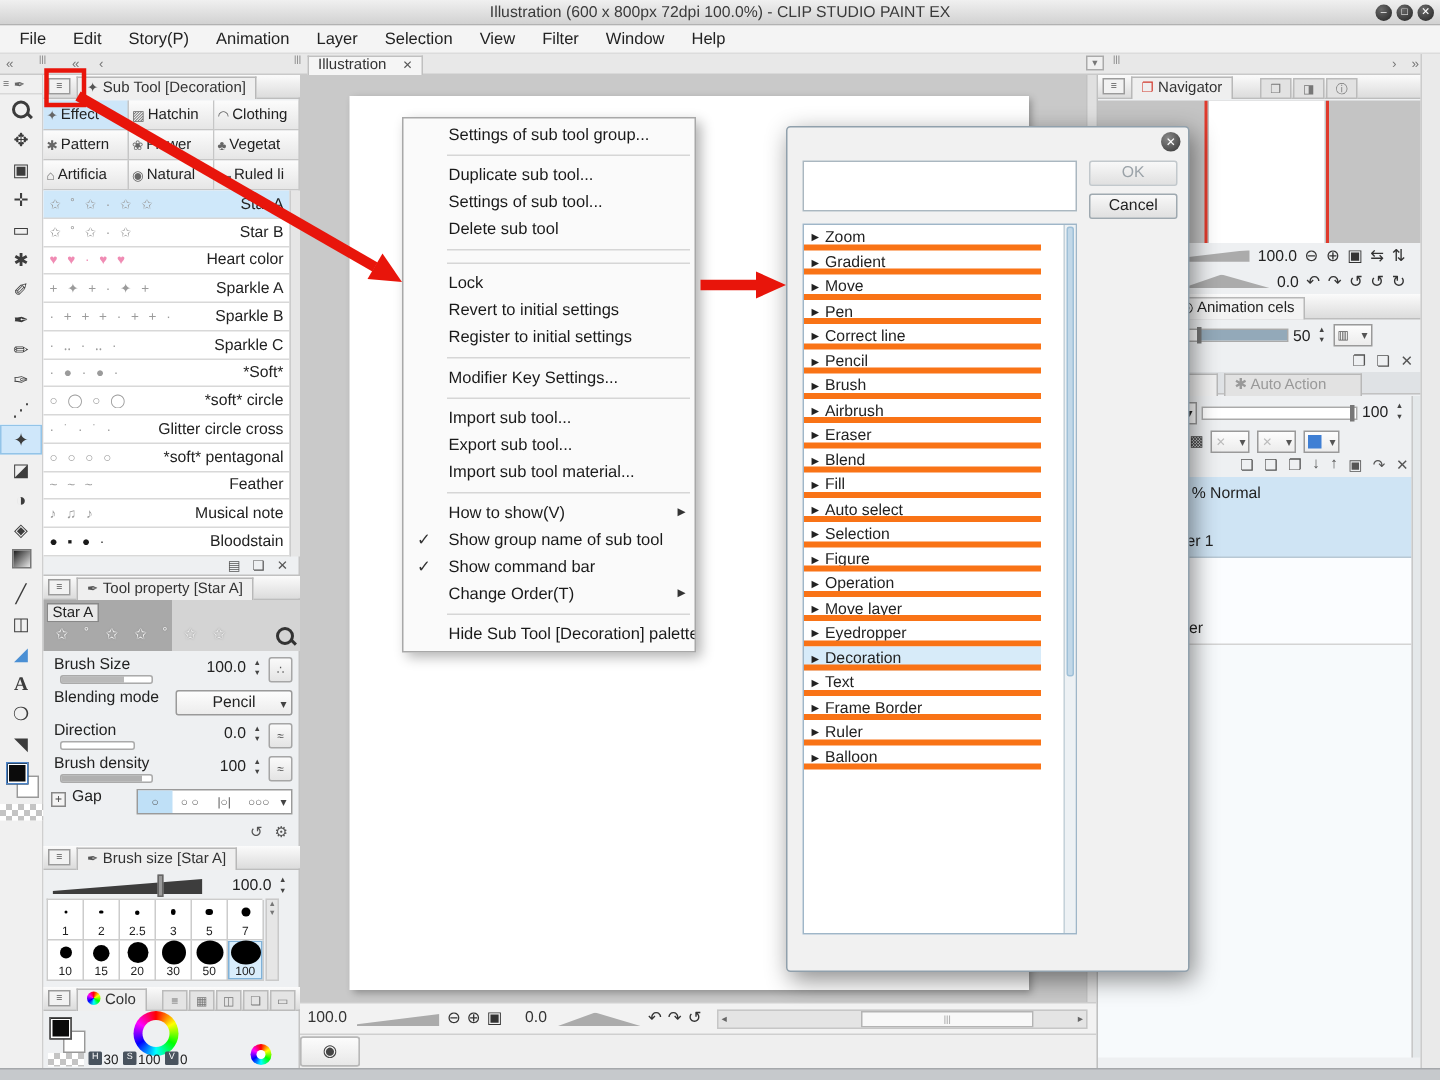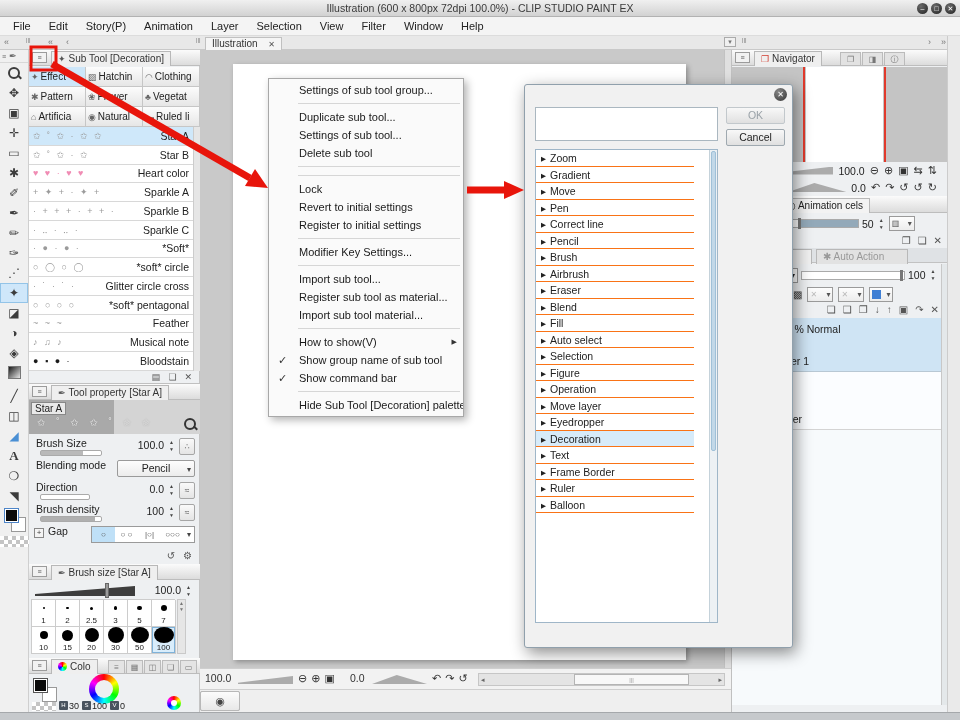--- a/index.html
+++ b/index.html
@@ -167,21 +167,21 @@
 .mi.selected{background:linear-gradient(#e7f4fd,#cde6f8);box-shadow:inset 0 0 0 1px #8fc0e8;border-radius:2px;margin:0 2px;padding-left:28px}
 
 #dlg{left:524px;top:84px;width:269px;height:564px;background:#f1f1f1;border:1px solid #90a0ac;border-radius:3px;box-shadow:3px 5px 16px rgba(0,0,0,.45);z-index:40}
 #dlgtitle{height:18px;text-align:center;font-size:10.5px;color:#333;line-height:18px}
 #dlgclose{position:absolute;right:5px;top:3px;width:13px;height:13px;border-radius:50%;background:radial-gradient(circle at 35% 30%,#888,#333);color:#fff;font-size:8px;line-height:13px;text-align:center}
 #dlginput{position:absolute;left:10px;top:22px;width:183px;height:34px;background:#fff;border:1px solid #aab7c0}
 .dlgbtn{position:absolute;left:201px;width:59px;height:17px;border:1px solid #9fa9b0;border-radius:2px;background:linear-gradient(#f8f8f8,#e0e0e0);text-align:center;font-size:10.5px;line-height:15px}
 #dlgok{top:22px;color:#9aa2a8;border-color:#c2c8cc}
 #dlgcancel{top:44px;color:#222}
 #dlglist{position:absolute;left:10px;top:64px;width:183px;height:474px;background:#fff;border:1px solid #9fb6c8;overflow:hidden}
-.dlg-row{height:16.5px;line-height:16.5px;border-bottom:1px solid #f97316;padding-left:5px;font-size:10.5px;white-space:nowrap;width:158px;overflow:hidden}
+.dlg-row{height:16.5px;line-height:16.5px;border-bottom:4px solid #f97316;padding-left:5px;font-size:10.5px;white-space:nowrap;width:158px;overflow:hidden}
 .dlg-row .tri::before{content:"▶";font-size:6.5px;margin-right:4px;color:#222;vertical-align:1px}
 .dlg-row.selected{background:#d7ebf9}
 #dlgscroll{position:absolute;right:0;top:0;width:8px;height:100%;background:#edf1f4;border-left:1px solid #c5d2da}
 #dlgthumb{position:absolute;right:1px;top:1px;width:5px;height:300px;background:#c2d8e8;border:1px solid #9fc0d8;border-radius:2px}
 #annot{left:0;top:0;z-index:60;pointer-events:none}
 .pi{display:inline-block}
 </style>
 </head>
 <body>
 
@@ -716,26 +716,27 @@
       <div class="mi"><span class="lbl">Delete sub tool</span></div>
       <div class="mi separator"></div>
       <div class="mi separator"></div>
       <div class="mi"><span class="lbl">Lock</span></div>
       <div class="mi"><span class="lbl">Revert to initial settings</span></div>
       <div class="mi"><span class="lbl">Register to initial settings</span></div>
       <div class="mi separator"></div>
       <div class="mi"><span class="lbl">Modifier Key Settings...</span></div>
       <div class="mi separator"></div>
       <div class="mi"><span class="lbl">Import sub tool...</span></div>
-      <div class="mi"><span class="lbl">Register sub tool as material...</span></div>
+      <div class="mi"><span class="lbl">Export sub tool...</span></div>
       <div class="mi"><span class="lbl">Import sub tool material...</span></div>
       <div class="mi separator"></div>
       <div class="mi has-submenu"><span class="lbl">How to show(V)</span></div>
       <div class="mi checked"><span class="lbl">Show group name of sub tool</span></div>
       <div class="mi checked"><span class="lbl">Show command bar</span></div>
+      <div class="mi has-submenu"><span class="lbl">Change Order(T)</span></div>
       <div class="mi separator"></div>
       <div class="mi"><span class="lbl">Hide Sub Tool [Decoration] palette</span></div>
   </div>
 
   <div id="dlg" class="abs">
     <div id="dlgclose">✕</div>
     <div id="dlginput"></div>
     <div class="dlgbtn" id="dlgok">OK</div>
     <div class="dlgbtn" id="dlgcancel">Cancel</div>
     <div id="dlglist">

